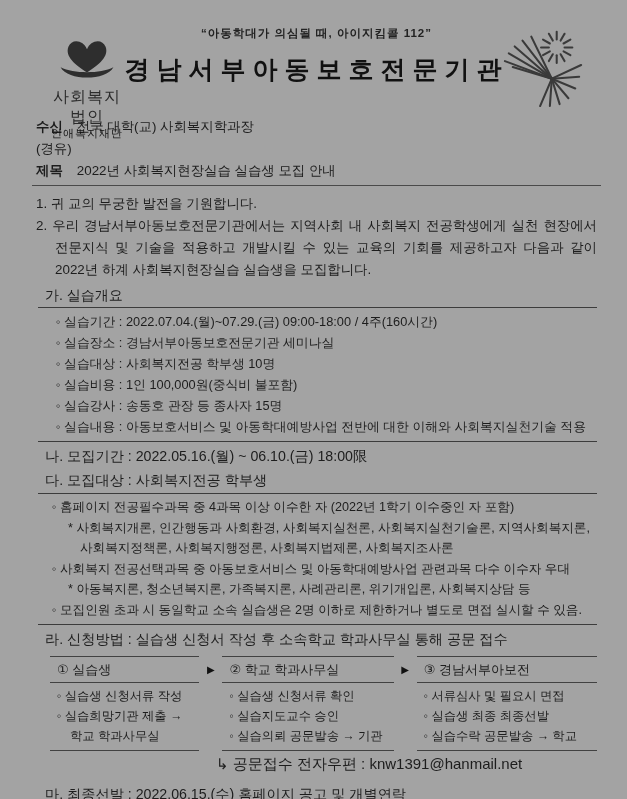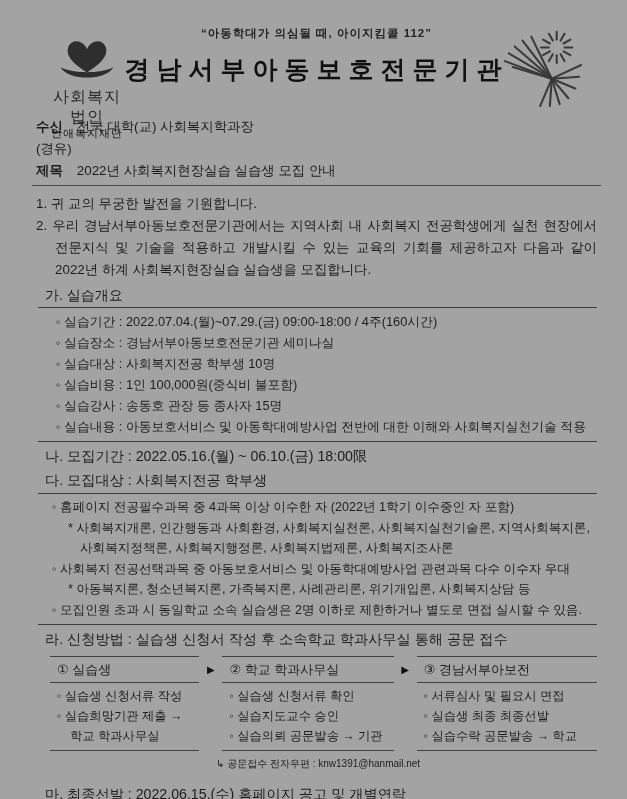--- a/index.html
+++ b/index.html
@@ -36,21 +36,21 @@
   .box2 .cont{padding-left:42px;}
   
   .flow{display:flex;margin:5px 0 0 14px;align-items:stretch;}
   .fcol{border-top:1.5px solid #414141;border-bottom:1.5px solid #414141;}
   .c1{width:150px;}.c2{width:172px;}.c3{width:181px;}
   .fhead{font-size:13px;line-height:17px;padding:4px 2px 4px 7px;border-bottom:1.4px solid #414141;}
   .fbody{padding:3px 0 4px 0;}
   .fitem{font-size:12.3px;line-height:20px;padding-left:7px;white-space:nowrap;}
   .fcont{padding-left:20px;}
   .farrow{width:23px;text-align:center;font-size:10px;color:#111;padding-top:8px;}
-  .email{font-size:10px;line-height:19px;margin:3px 0 0 180px;color:#1d1d1d;}
+  .email{font-size:15px;line-height:19px;margin:3px 0 0 180px;color:#1d1d1d;}
   .final{margin-top:9px;}
 </style>
 </head>
 <body>
 
 <div class="page">
 
   <div class="slogan">“아동학대가 의심될 때, 아이지킴콜 112”</div>
   <div class="doc-title">경남서부아동보호전문기관</div>
 

